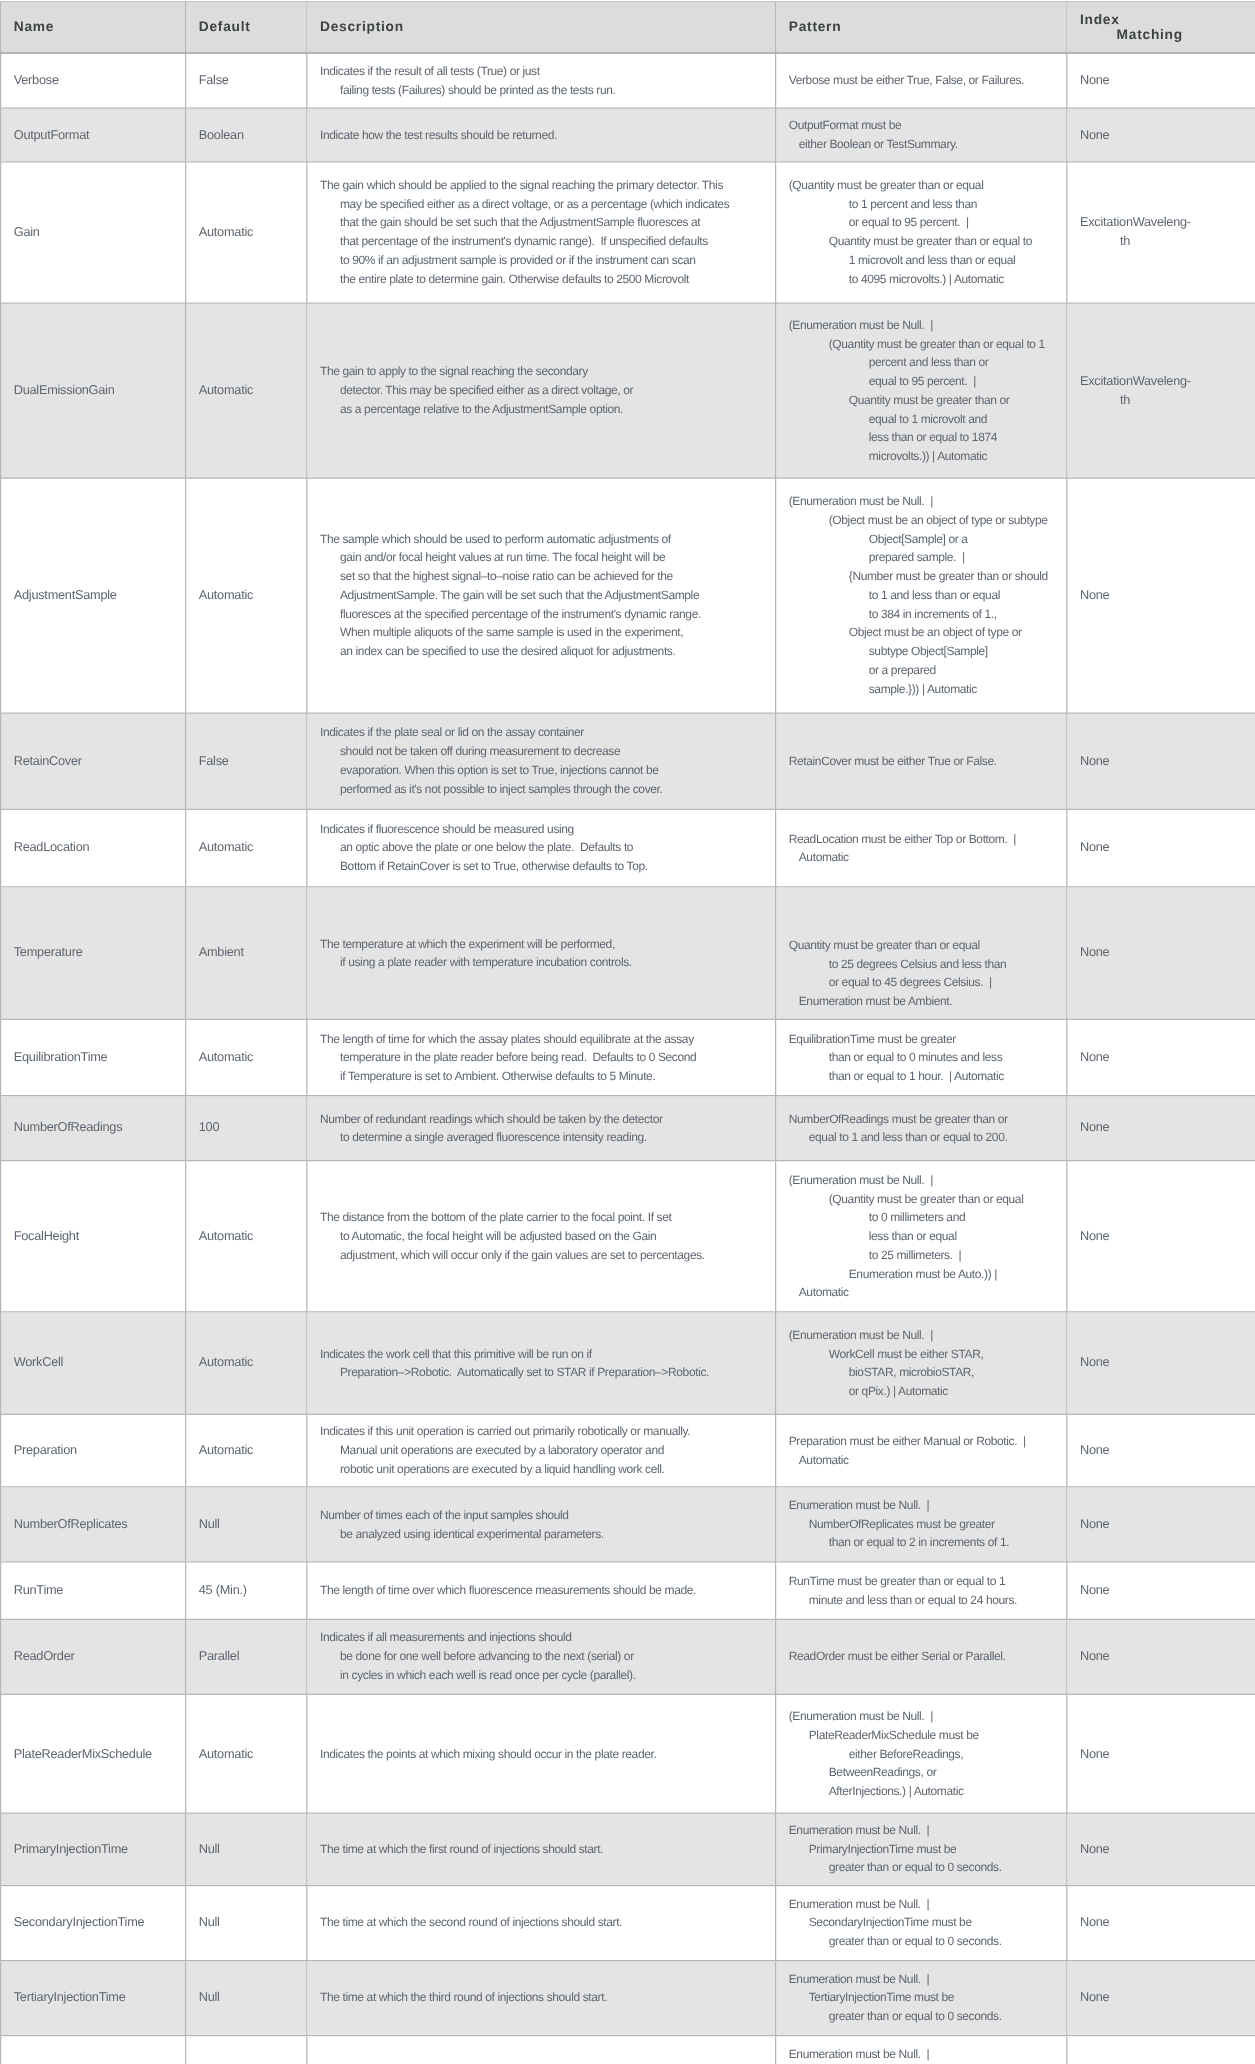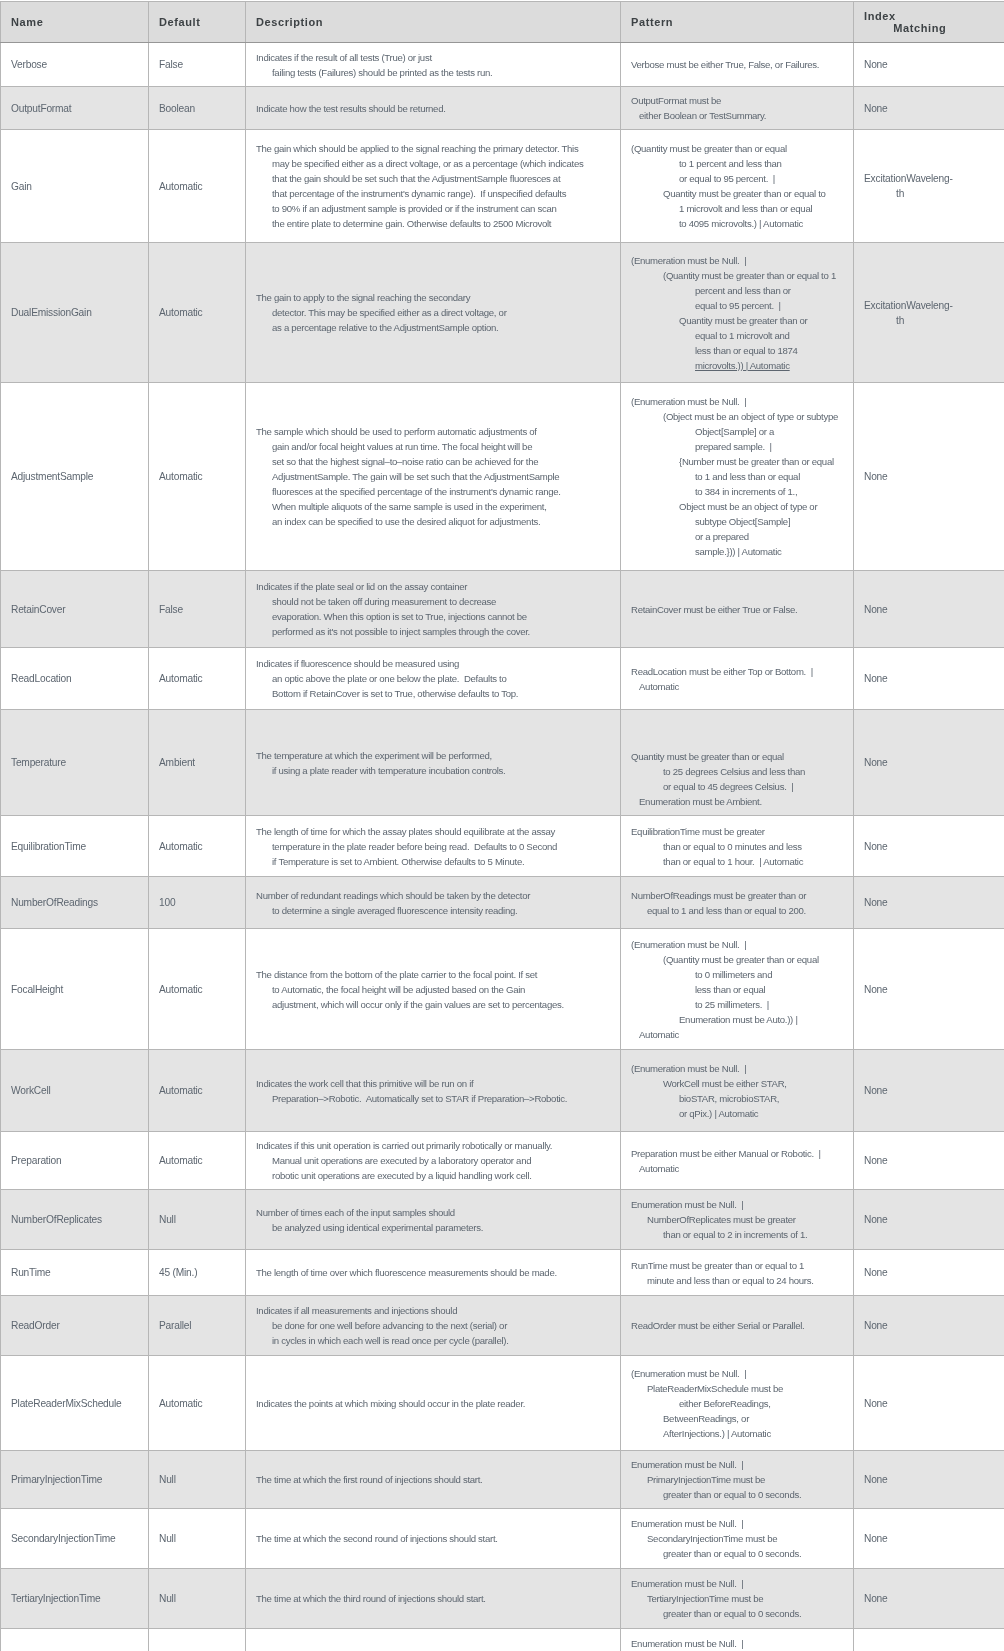--- a/index.html
+++ b/index.html
@@ -149,21 +149,21 @@
           </td>
           <td class="c-pattern">
             <div class="lines">
               <div class="ln" style="padding-left: 16px; text-indent: -16px;">(Enumeration must be Null.  |</div>
               <div class="ln" style="padding-left: 48px; text-indent: -16px;">(Quantity must be greater than or equal to 1</div>
               <div class="ln" style="padding-left: 80px; text-indent: -16px;">percent and less than or</div>
               <div class="ln" style="padding-left: 80px; text-indent: -16px;">equal to 95 percent.  |</div>
               <div class="ln" style="padding-left: 64px; text-indent: -16px;">Quantity must be greater than or</div>
               <div class="ln" style="padding-left: 80px; text-indent: -16px;">equal to 1 microvolt and</div>
               <div class="ln" style="padding-left: 80px; text-indent: -16px;">less than or equal to 1874</div>
-              <div class="ln" style="padding-left: 80px; text-indent: -16px; text-decoration: underline;">microvolts.)) | Automatic</div>
+              <div class="ln" style="padding-left: 80px; text-indent: -16px;">microvolts.)) | Automatic</div>
             </div>
           </td>
           <td class="c-index">
             <div class="lines">
               <div class="ln" style="padding-left: 16px; text-indent: -16px;">ExcitationWaveleng-</div>
               <div class="ln" style="padding-left: 48px; text-indent: -16px;">th</div>
             </div>
           </td>
         </tr>
         <tr style="height: 188px;">
@@ -183,21 +183,21 @@
               <div class="ln" style="padding-left: 32px; text-indent: -16px;">When multiple aliquots of the same sample is used in the experiment,</div>
               <div class="ln" style="padding-left: 32px; text-indent: -16px;">an index can be specified to use the desired aliquot for adjustments.</div>
             </div>
           </td>
           <td class="c-pattern">
             <div class="lines">
               <div class="ln" style="padding-left: 16px; text-indent: -16px;">(Enumeration must be Null.  |</div>
               <div class="ln" style="padding-left: 48px; text-indent: -16px;">(Object must be an object of type or subtype</div>
               <div class="ln" style="padding-left: 80px; text-indent: -16px;">Object[Sample] or a</div>
               <div class="ln" style="padding-left: 80px; text-indent: -16px;">prepared sample.  |</div>
-              <div class="ln" style="padding-left: 64px; text-indent: -16px;">{Number must be greater than or equal</div>
+              <div class="ln" style="padding-left: 64px; text-indent: -16px;">{Number must be greater than or should</div>
               <div class="ln" style="padding-left: 80px; text-indent: -16px;">to 1 and less than or equal</div>
               <div class="ln" style="padding-left: 80px; text-indent: -16px;">to 384 in increments of 1.,</div>
               <div class="ln" style="padding-left: 64px; text-indent: -16px;">Object must be an object of type or</div>
               <div class="ln" style="padding-left: 80px; text-indent: -16px;">subtype Object[Sample]</div>
               <div class="ln" style="padding-left: 80px; text-indent: -16px;">or a prepared</div>
               <div class="ln" style="padding-left: 80px; text-indent: -16px;">sample.})) | Automatic</div>
             </div>
           </td>
           <td class="c-index">
             <div class="lines">

